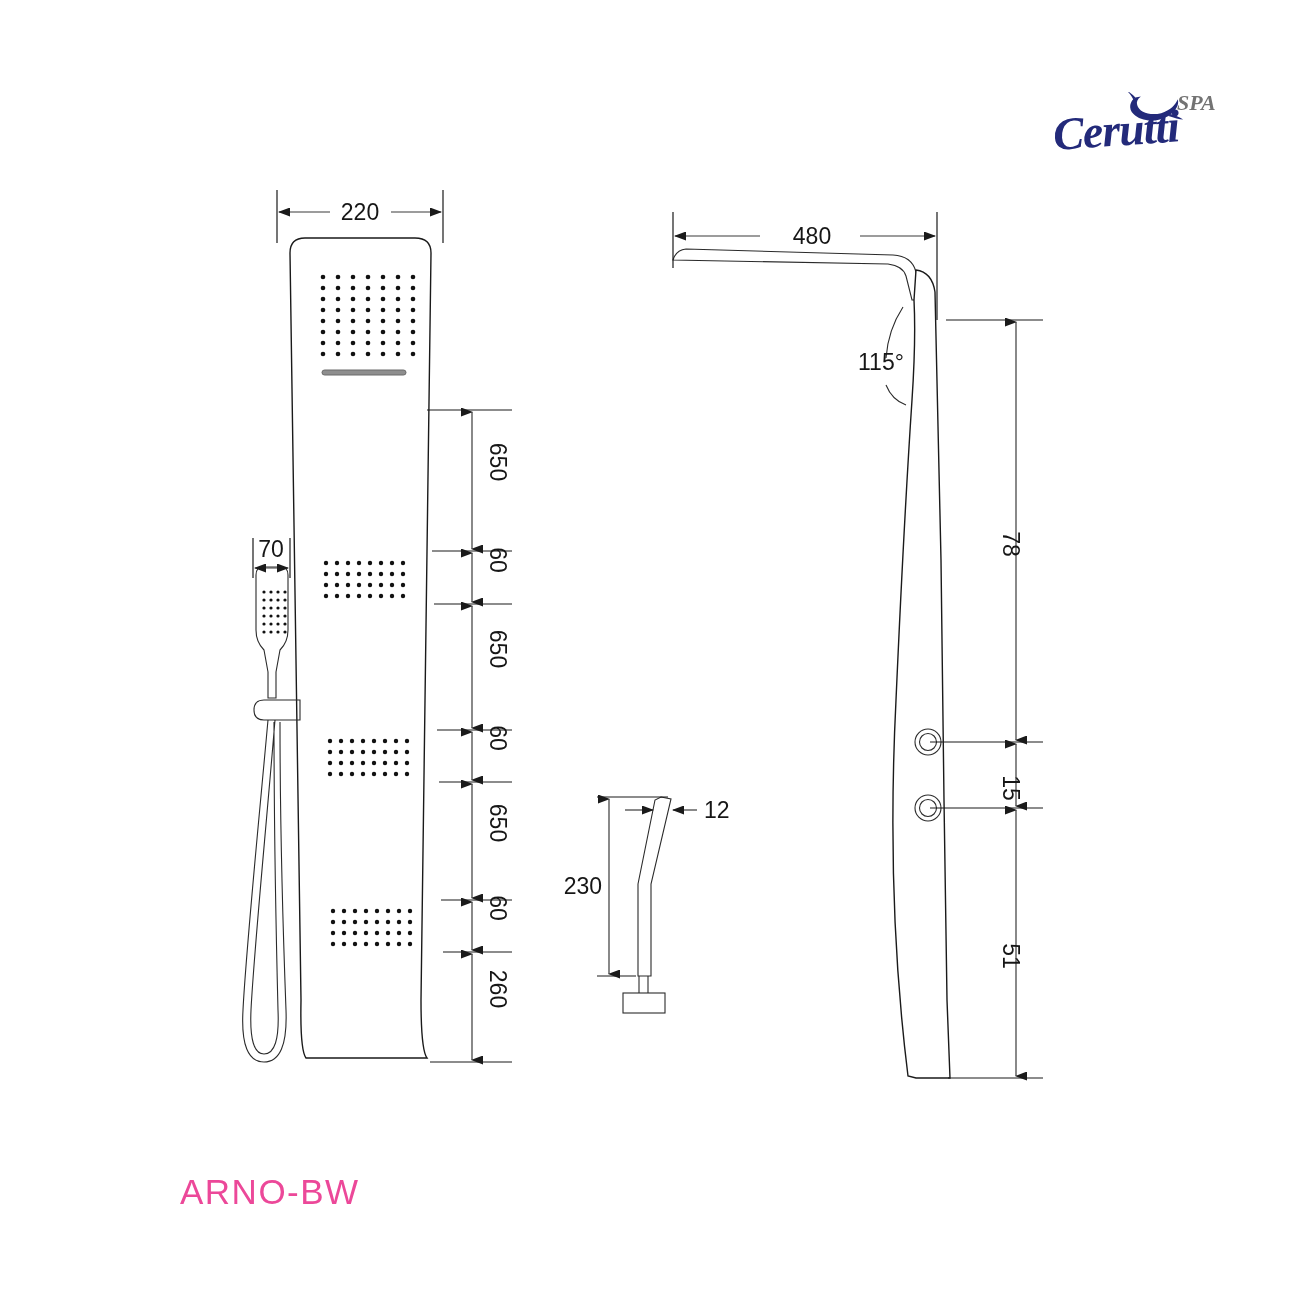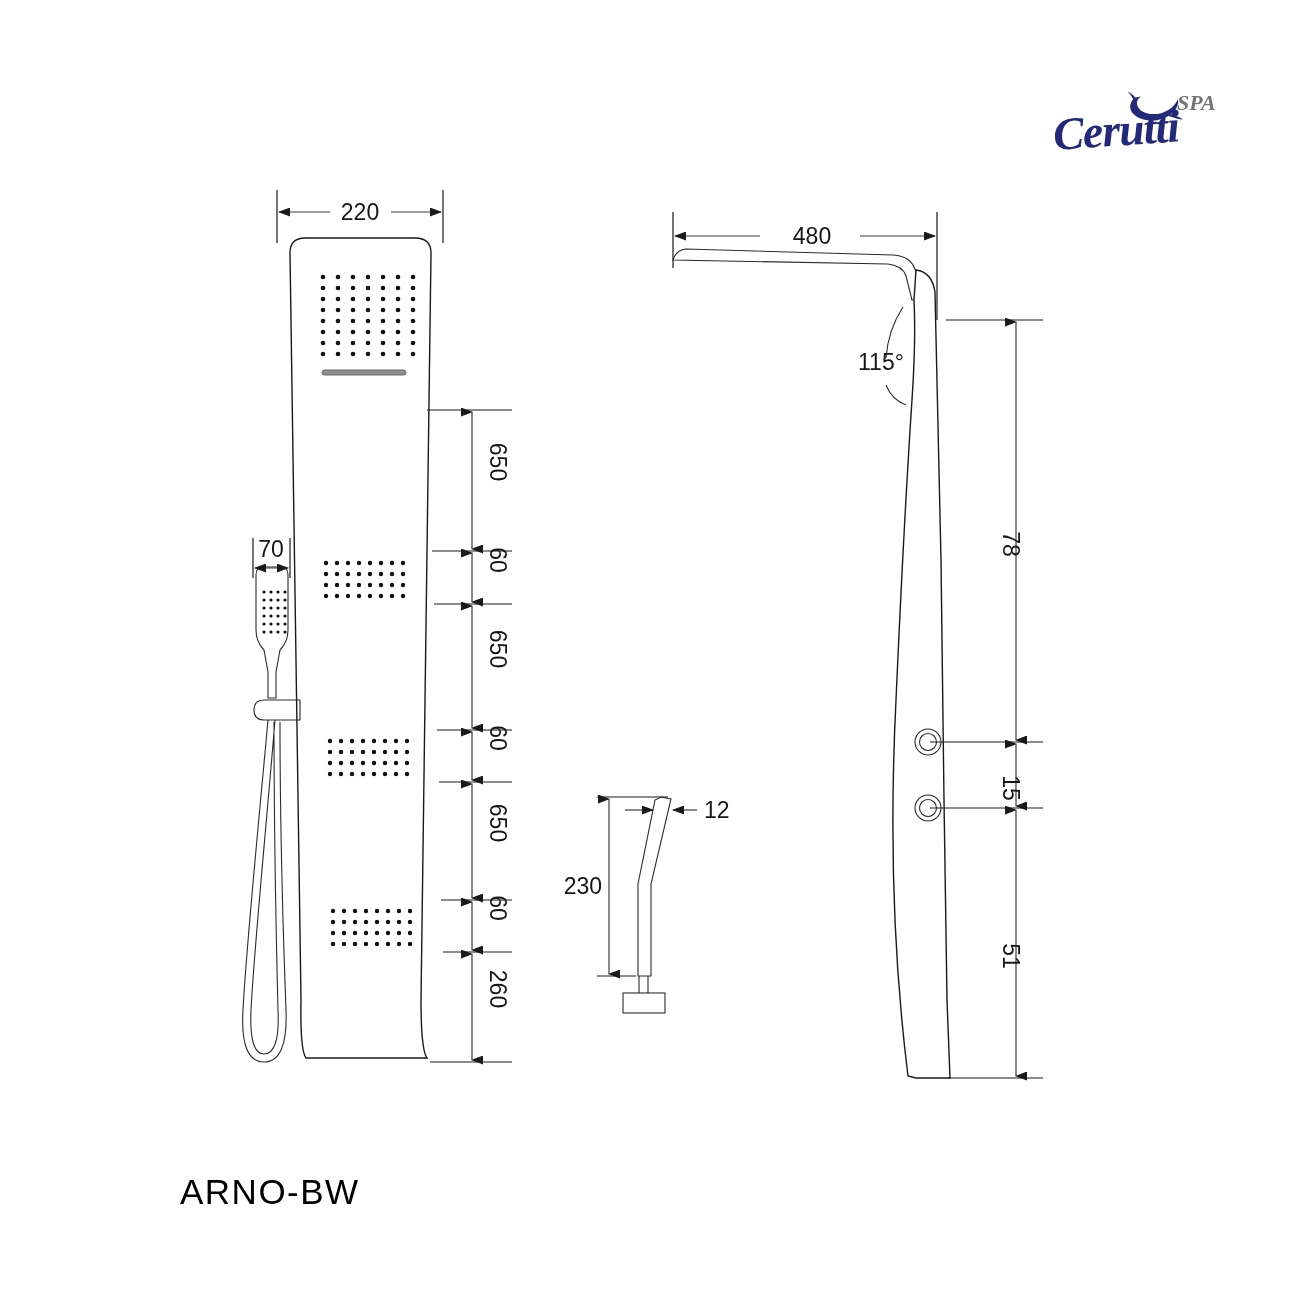--- a/index.html
+++ b/index.html
@@ -9,21 +9,21 @@
   svg{position:absolute;top:0;left:0;width:1300px;height:1300px;}
   .body-ln{stroke:#1a1a1a;stroke-width:1.4;fill:#ffffff;}
   .thin{stroke:#2b2b2b;stroke-width:1.1;fill:none;}
   .dimln{stroke:#3a3a3a;stroke-width:1.2;fill:none;}
   .extln{stroke:#1a1a1a;stroke-width:1.2;fill:none;}
   .dot{fill:#111111;}
   .slot{fill:#8e8e8e;stroke:#6a6a6a;stroke-width:1;}
   .dimtxt{font-family:"Liberation Sans",sans-serif;font-size:23px;fill:#161616;}
   .dimtxt-v{font-family:"Liberation Sans",sans-serif;font-size:23px;fill:#161616;}
   .model{position:absolute;left:180px;top:1172px;font-size:35px;letter-spacing:1.5px;
-         color:#000000;font-family:"Liberation Sans",sans-serif;}
+         color:#ec4899;font-family:"Liberation Sans",sans-serif;}
   .logo{position:absolute;left:1055px;top:88px;width:180px;height:80px;}
   .logo-word{position:absolute;left:0px;top:20px;font-family:"Liberation Serif",serif;
              font-style:italic;font-weight:bold;font-size:46px;color:#232a7a;
              letter-spacing:-1px;transform:rotate(-4deg);transform-origin:left bottom;}
   .logo-spa{position:absolute;left:122px;top:2px;font-family:"Liberation Serif",serif;
             font-style:italic;font-weight:bold;font-size:22px;color:#737373;}
 </style>
 </head>
 <body>
 

